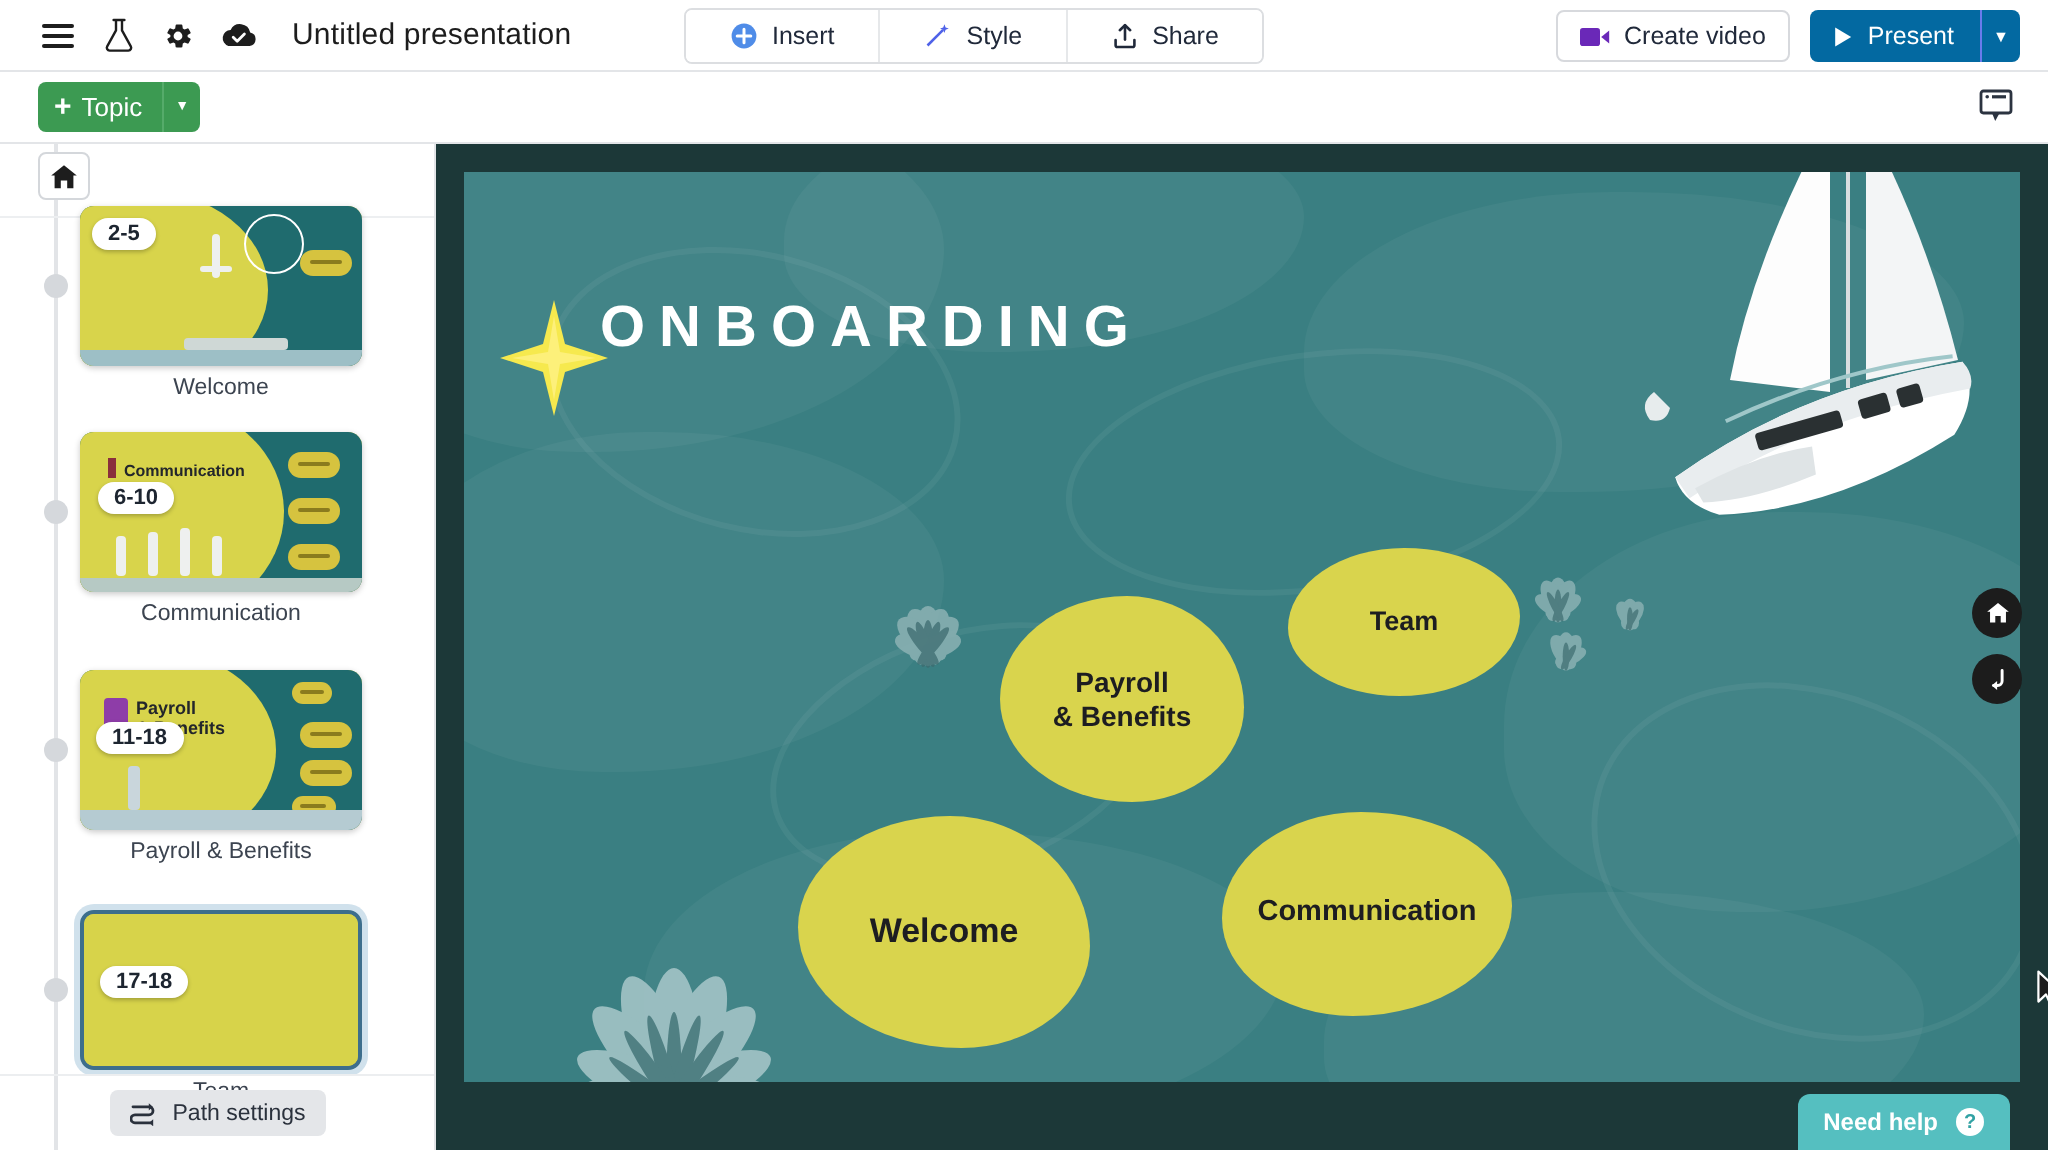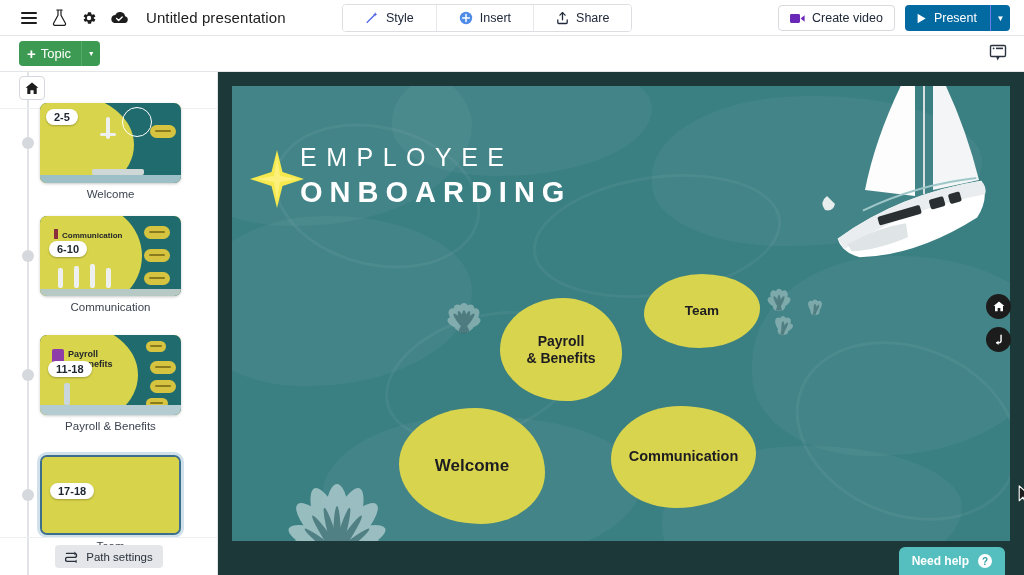--- a/index.html
+++ b/index.html
@@ -270,31 +270,31 @@
       <svg width="19" height="14" viewBox="0 0 19 14">
         <path fill="#1d1d1d" d="M15.1 5.3A5.2 5.2 0 0 0 5.3 4 4.1 4.1 0 0 0 4.2 12h10.6a3.4 3.4 0 0 0 .3-6.7z"></path>
         <path d="M6.6 7.6l2 2 3.6-3.6" fill="none" stroke="#fff" stroke-width="1.4" stroke-linecap="round" stroke-linejoin="round"></path>
       </svg>
     </div>
     <div class="doc-title">Untitled presentation</div>
 
     <div class="tb-center">
       <div class="tb-btn">
         <svg width="14" height="14" viewBox="0 0 14 14">
+          <circle cx="7" cy="7" r="6.2" fill="#4f8ce8"></circle>
+          <path d="M7 3.6v6.8M3.6 7h6.8" stroke="#fff" stroke-width="1.5" stroke-linecap="round"></path>
+        </svg>
+        <span>Insert</span>
+      </div>
+      <div class="tb-btn">
+        <svg width="14" height="14" viewBox="0 0 14 14">
           <path d="M2.2 12.2L10 4.4l-.9-.9-7.8 7.8z" fill="#4f62e8"></path>
           <path d="M10.2 1.1l.6 1.6 1.6.6-1.6.6-.6 1.6-.6-1.6-1.6-.6 1.6-.6z" fill="#4f62e8"></path>
         </svg>
         <span>Style</span>
-      </div>
-      <div class="tb-btn">
-        <svg width="14" height="14" viewBox="0 0 14 14">
-          <circle cx="7" cy="7" r="6.2" fill="#4f8ce8"></circle>
-          <path d="M7 3.6v6.8M3.6 7h6.8" stroke="#fff" stroke-width="1.5" stroke-linecap="round"></path>
-        </svg>
-        <span>Insert</span>
       </div>
       <div class="tb-btn">
         <svg width="13" height="14" viewBox="0 0 13 14">
           <path d="M6.5 1.6v7.2" stroke="#20293a" stroke-width="1.3" stroke-linecap="round"></path>
           <path d="M3.9 4.1l2.6-2.5 2.6 2.5" fill="none" stroke="#20293a" stroke-width="1.3" stroke-linecap="round" stroke-linejoin="round"></path>
           <path d="M1.8 9v2.6c0 .5.4.9.9.9h7.6c.5 0 .9-.4.9-.9V9" fill="none" stroke="#20293a" stroke-width="1.3" stroke-linecap="round"></path>
         </svg>
         <span>Share</span>
       </div>
     </div>
@@ -475,21 +475,20 @@
           <path d="M60 118 Q120 108 178 118" stroke="#9fc7c9" stroke-width="2" fill="none"></path>
         </g>
         <path d="M20 118 q-8 6 -2 14 q8 2 10 -6 z" fill="#e7eced"></path>
       </svg>
 
       <svg class="spark" viewBox="0 0 54 58">
         <path d="M27 0 L32.5 22 L54 29 L32.5 36 L27 58 L21.5 36 L0 29 L21.5 22 Z" fill="#f6e94e"></path>
         <path d="M27 8 L30 26 L48 29 L30 32 L27 50 L24 32 L6 29 L24 26 Z" fill="#fff18a" opacity=".75"></path>
       </svg>
       <div class="title-block">
-        <div class="t-line1">EMPLOYEE</div>
         <div class="t-line2">ONBOARDING</div>
       </div>
 
       <svg class="lily" style="left:196px; top:192px;" width="72" height="56" viewBox="0 0 72 56">
         <g fill="#8fb4b6" opacity=".82">
           <ellipse cx="36" cy="40" rx="7" ry="15"></ellipse>
           <ellipse cx="36" cy="40" rx="7" ry="15" transform="rotate(25 36 44)"></ellipse>
           <ellipse cx="36" cy="40" rx="7" ry="15" transform="rotate(-25 36 44)"></ellipse>
           <ellipse cx="36" cy="40" rx="7" ry="15" transform="rotate(50 36 44)"></ellipse>
           <ellipse cx="36" cy="40" rx="7" ry="15" transform="rotate(-50 36 44)"></ellipse>

